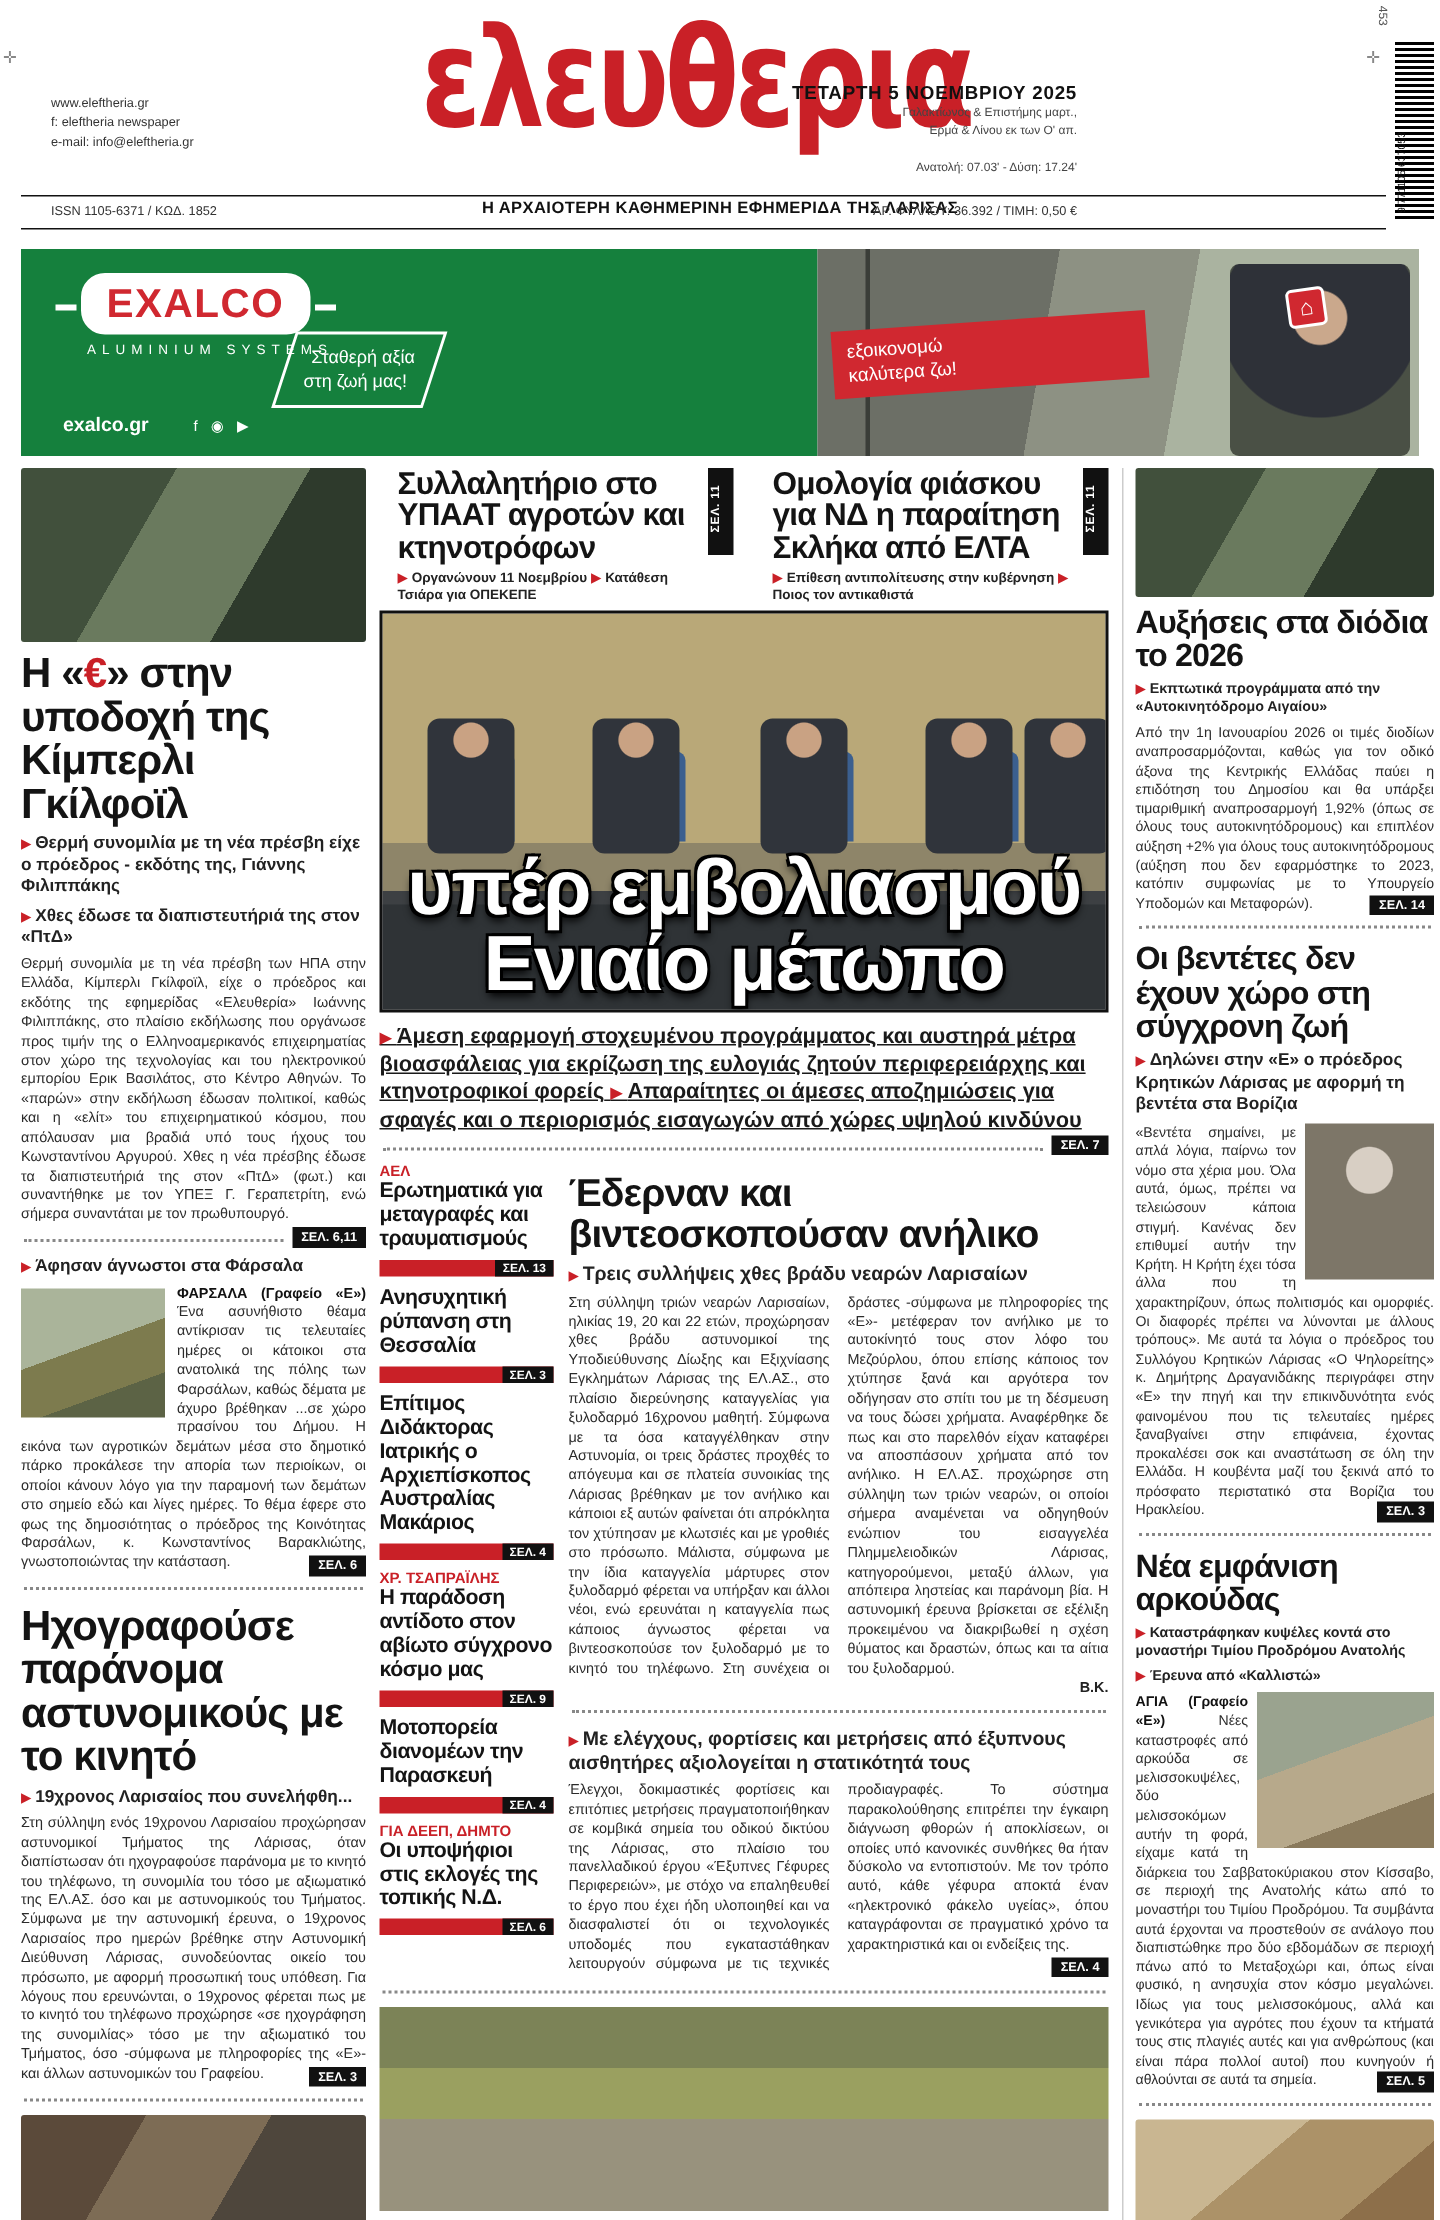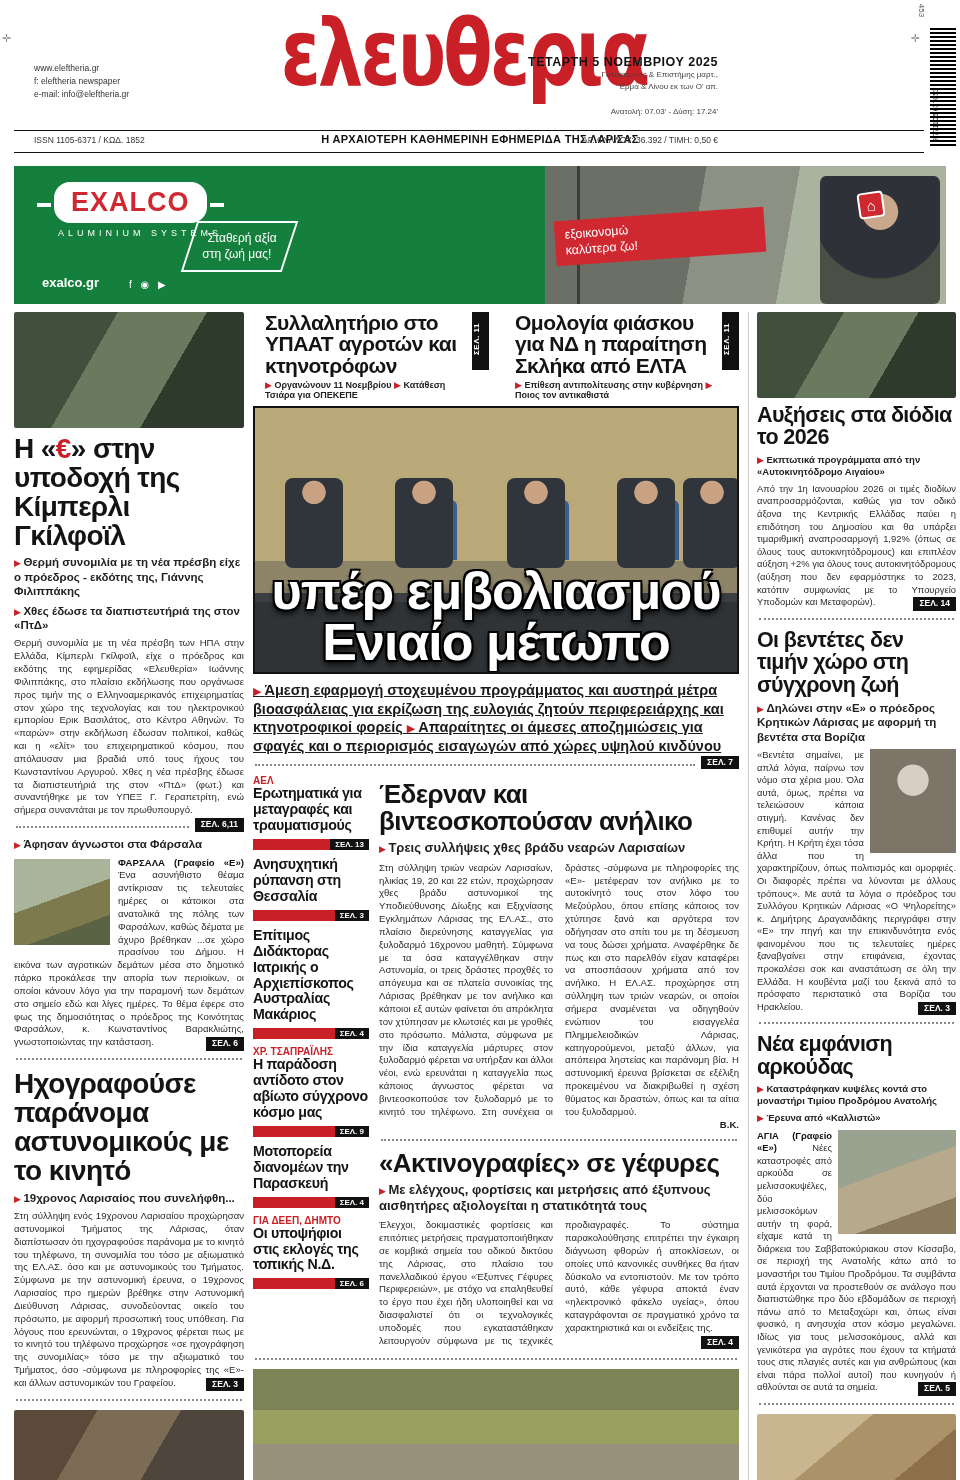--- a/index.html
+++ b/index.html
@@ -321,21 +321,20 @@
           <div>
             <h2 style="font-size:26px">Έδερναν και βιντεοσκοπούσαν ανήλικο</h2>
             <div class="bl" style="font-size:13px">Τρεις συλλήψεις χθες βράδυ νεαρών Λαρισαίων</div>
             <div class="twocol body">
               <span>Στη σύλληψη τριών νεαρών Λαρισαίων, ηλικίας 19, 20 και 22 ετών, προχώρησαν χθες βράδυ αστυνομικοί της Υποδιεύθυνσης Δίωξης και Εξιχνίασης Εγκλημάτων Λάρισας της ΕΛ.ΑΣ., στο πλαίσιο διερεύνησης καταγγελίας για ξυλοδαρμό 16χρονου μαθητή. Σύμφωνα με τα όσα καταγγέλθηκαν στην Αστυνομία, οι τρεις δράστες προχθές το απόγευμα και σε πλατεία συνοικίας της Λάρισας βρέθηκαν με τον ανήλικο και κάποιοι εξ αυτών φαίνεται ότι απρόκλητα τον χτύπησαν με κλωτσιές και με γροθιές στο πρόσωπο. Μάλιστα, σύμφωνα με την ίδια καταγγελία μάρτυρες στον ξυλοδαρμό φέρεται να υπήρξαν και άλλοι νέοι, ενώ ερευνάται η καταγγελία πως κάποιος άγνωστος φέρεται να βιντεοσκοπούσε τον ξυλοδαρμό με το κινητό του τηλέφωνο. Στη συνέχεια οι δράστες -σύμφωνα με πληροφορίες της «Ε»- μετέφεραν τον ανήλικο με το αυτοκίνητό τους στον λόφο του Μεζούρλου, όπου επίσης κάποιος τον χτύπησε ξανά και αργότερα τον οδήγησαν στο σπίτι του με τη δέσμευση να τους δώσει χρήματα. Αναφέρθηκε δε πως και στο παρελθόν είχαν καταφέρει να αποσπάσουν χρήματα από τον ανήλικο. Η ΕΛ.ΑΣ. προχώρησε στη σύλληψη των τριών νεαρών, οι οποίοι σήμερα αναμένεται να οδηγηθούν ενώπιον του εισαγγελέα Πλημμελειοδικών Λάρισας, κατηγορούμενοι, μεταξύ άλλων, για απόπειρα ληστείας και παράνομη βία. Η αστυνομική έρευνα βρίσκεται σε εξέλιξη προκειμένου να διακριβωθεί η σχέση θύματος και δραστών, όπως και τα αίτια του ξυλοδαρμού.</span>
             </div>
             <div class="byline">Β.Κ.</div>
           </div>
           <hr class="dash">
           <div>
-            <h2 style="font-size:26px">«Ακτινογραφίες» σε γέφυρες</h2>
             <div class="bl" style="font-size:13px">Με ελέγχους, φορτίσεις και μετρήσεις από έξυπνους αισθητήρες αξιολογείται η στατικότητά τους</div>
             <div class="twocol body">
               <span>Έλεγχοι, δοκιμαστικές φορτίσεις και επιτόπιες μετρήσεις πραγματοποιήθηκαν σε κομβικά σημεία του οδικού δικτύου της Λάρισας, στο πλαίσιο του πανελλαδικού έργου «Έξυπνες Γέφυρες Περιφερειών», με στόχο να επαληθευθεί το έργο που έχει ήδη υλοποιηθεί και να διασφαλιστεί ότι οι τεχνολογικές υποδομές που εγκαταστάθηκαν λειτουργούν σύμφωνα με τις τεχνικές προδιαγραφές. Το σύστημα παρακολούθησης επιτρέπει την έγκαιρη διάγνωση φθορών ή αποκλίσεων, οι οποίες υπό κανονικές συνθήκες θα ήταν δύσκολο να εντοπιστούν. Με τον τρόπο αυτό, κάθε γέφυρα αποκτά έναν «ηλεκτρονικό φάκελο υγείας», όπου καταγράφονται σε πραγματικό χρόνο τα χαρακτηριστικά και οι ενδείξεις της.</span><span class="badge">ΣΕΛ. 4</span>
             </div>
           </div>
         </div>
       </div>
 
       <hr class="dash">
       <div class="bottomphoto"></div>
@@ -346,21 +345,21 @@
       <div class="photo ph-left-top" style="height:86px"></div>
 
       <div>
         <h2>Αυξήσεις στα διόδια το 2026</h2>
         <div class="bl" style="font-size:9.5px">Εκπτωτικά προγράμματα από την «Αυτοκινητόδρομο Αιγαίου»</div>
         <p class="body"><span>Από την 1η Ιανουαρίου 2026 οι τιμές διοδίων αναπροσαρμόζονται, καθώς για τον οδικό άξονα της Κεντρικής Ελλάδας παύει η επιδότηση του Δημοσίου και θα υπάρξει τιμαριθμική αναπροσαρμογή 1,92% (όπως σε όλους τους αυτοκινητόδρομους) και επιπλέον αύξηση +2% για όλους τους αυτοκινητόδρομους (αύξηση που δεν εφαρμόστηκε το 2023, κατόπιν συμφωνίας με το Υπουργείο Υποδομών και Μεταφορών).</span><span class="badge">ΣΕΛ. 14</span></p>
       </div>
       <hr class="dash">
 
       <div>
-        <h2>Οι βεντέτες δεν τιμήν χώρο στη σύγχρονη ζωή</h2>
+        <h2>Οι βεντέτες δεν έχουν χώρο στη σύγχρονη ζωή</h2>
         <div class="bl">Δηλώνει στην «Ε» ο πρόεδρος Κρητικών Λάρισας με αφορμή τη βεντέτα στα Βορίζια</div>
         <p class="body">
           <span class="floatimg portrait"></span>
           <span>«Βεντέτα σημαίνει, με απλά λόγια, παίρνω τον νόμο στα χέρια μου. Όλα αυτά, όμως, πρέπει να τελειώσουν κάποια στιγμή. Κανένας δεν επιθυμεί αυτήν την Κρήτη. Η Κρήτη έχει τόσα άλλα που τη χαρακτηρίζουν, όπως πολιτισμός και ομορφιές. Οι διαφορές πρέπει να λύνονται με άλλους τρόπους». Με αυτά τα λόγια ο πρόεδρος του Συλλόγου Κρητικών Λάρισας «Ο Ψηλορείτης» κ. Δημήτρης Δραγανιδάκης περιγράφει στην «Ε» την πηγή και την επικινδυνότητα ενός φαινομένου που τις τελευταίες ημέρες ξαναβγαίνει στην επιφάνεια, έχοντας προκαλέσει σοκ και αναστάτωση σε όλη την Ελλάδα. Η κουβέντα μαζί του ξεκινά από το πρόσφατο περιστατικό στα Βορίζια του Ηρακλείου.</span>
           <span class="badge">ΣΕΛ. 3</span>
         </p>
       </div>
       <hr class="dash">
 
       <div>

